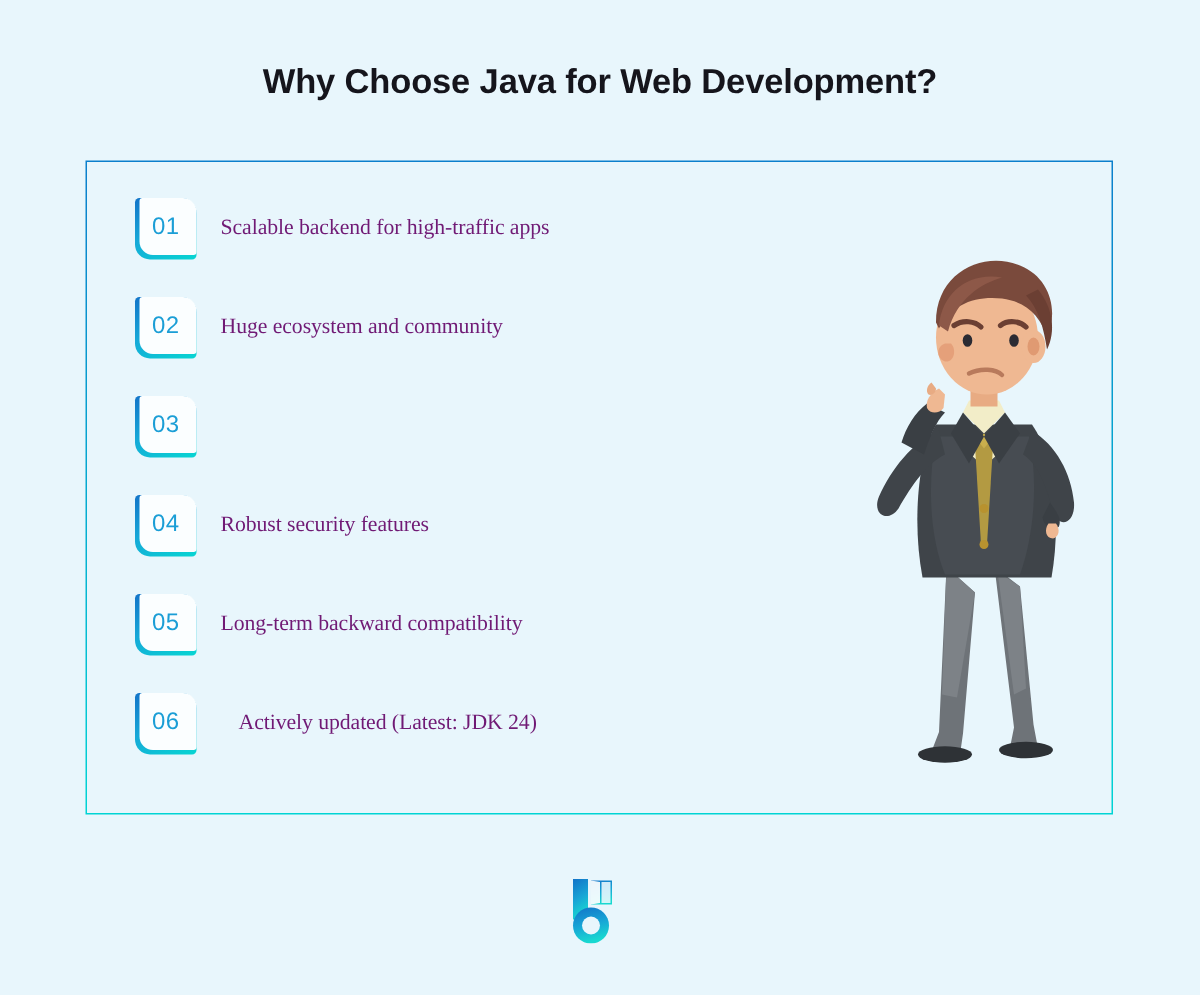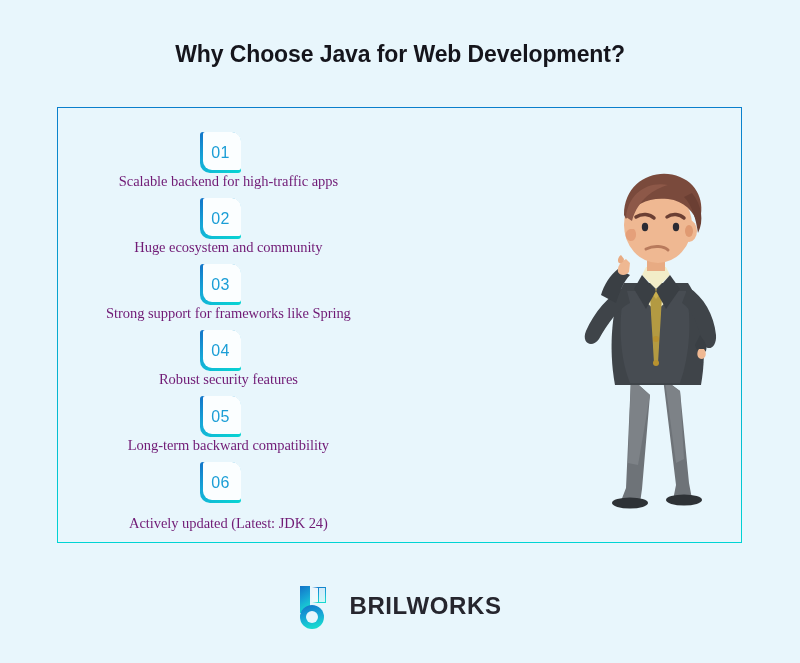--- a/index.html
+++ b/index.html
@@ -31,21 +31,21 @@
     background:#e8f6fc;
     position:relative;
   }
 
   
   .list{ position:absolute; left:32px; top:24px; }
   .list-item{
     position:relative;
     height:40px;
     margin-bottom:26px;
-    display:flex; align-items:center;flex-direction:column;
+    display:flex; align-items:center;
   }
   .list-item:last-child{ margin-bottom:0;gap:12px; }
 
   .badge{
     position:relative;
     width:41px; height:41px;
     flex:0 0 41px;
     background:linear-gradient(150deg,#1273c8 0%,#16a8d8 45%,#07d6d2 100%);
     border-radius:3px 10px 3px 10px;
     display:flex; align-items:center; justify-content:center;
@@ -115,21 +115,20 @@
           <div class="badge">
             <span class="badge-num">02</span>
           </div>
           <div class="item-text">Huge ecosystem and community</div>
         </div>
 
         <div class="list-item">
           <div class="badge">
             <span class="badge-num">03</span>
           </div>
-          <div class="item-text">Strong support for frameworks like Spring</div>
         </div>
 
         <div class="list-item">
           <div class="badge">
             <span class="badge-num">04</span>
           </div>
           <div class="item-text">Robust security features</div>
         </div>
 
         <div class="list-item">
@@ -221,16 +220,15 @@
 
       <path d="M2 3 L12 3 L12 30 L2 30 Z" fill="url(#lg)"></path>
 
       <path d="M14 4 L28 4 L28 20 L14 20 Z" fill="url(#lg)"></path>
       <path d="M20 5 L20 19 L14 20 L14 4 Z" fill="#ffffff" opacity="0.92"></path>
       <path d="M21 5 L27 5 L27 19 L21 19 Z" fill="#f2fbff" opacity="0.85"></path>
 
       <path d="M14 22 A12 12 0 1 1 14 46 A12 12 0 1 1 14 22 Z" fill="url(#lg)"></path>
       <circle cx="14" cy="34" r="6" fill="#e8f6fc"></circle>
     </svg>
-    <span class="logo-word">BRILWORKS</span>
   </div>
 
 </div>
 
 </body></html>

